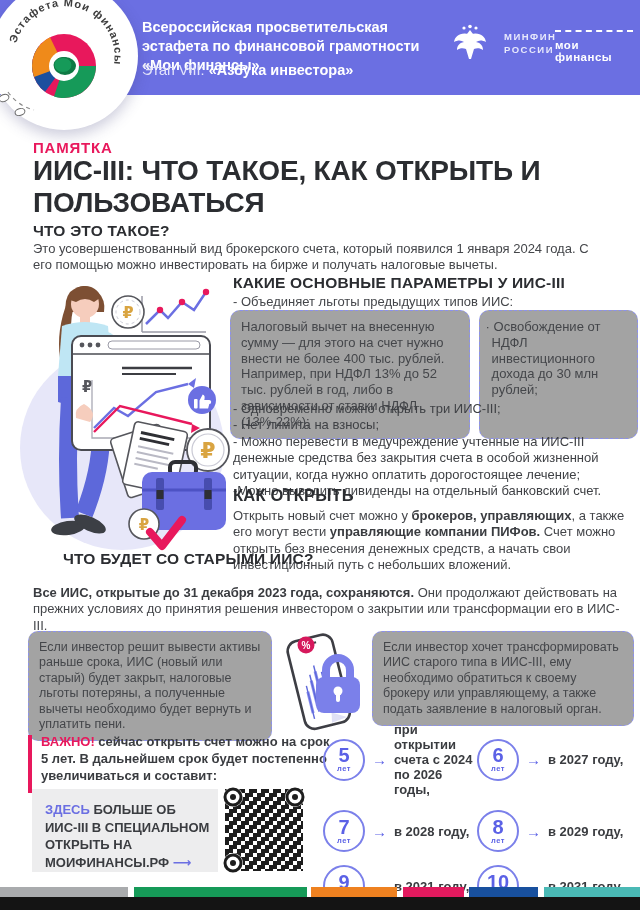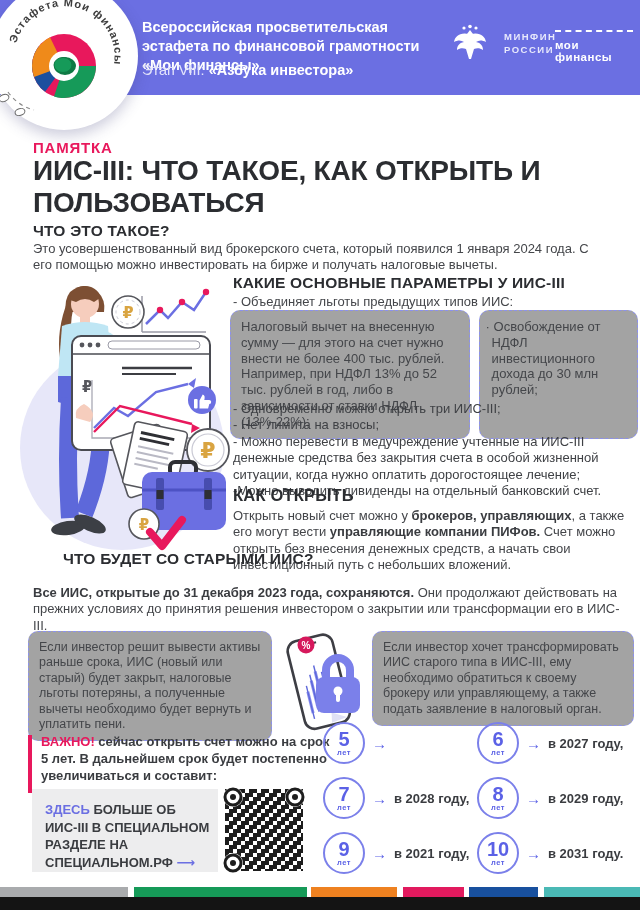--- a/index.html
+++ b/index.html
@@ -267,20 +267,21 @@
   <div class="abs imp-bar"></div>
   <div class="abs imp-t"><b>ВАЖНО!</b><span> сейчас открыть счет можно на срок 5 лет. В дальнейшем срок будет постепенно увеличиваться и составит:</span></div>
 
   <div class="abs terms">
     <div class="term">
         <span class="tcirc">
           <span class="tnum">5</span>
           <span class="tunit">лет</span>
         </span>
         <span class="tarr">→</span>
+        <span class="ttext w3">при открытии счета с 2024 по 2026 годы,</span>
       </div>
     <div class="term">
         <span class="tcirc">
           <span class="tnum">6</span>
           <span class="tunit">лет</span>
         </span>
         <span class="tarr">→</span>
         <span class="ttext">в 2027 году,</span>
       </div>
     <div class="term">
@@ -311,21 +312,21 @@
         <span class="tcirc">
           <span class="tnum">10</span>
           <span class="tunit">лет</span>
         </span>
         <span class="tarr">→</span>
         <span class="ttext">в 2031 году.</span>
       </div>
   </div>
 
   <div class="abs qr-box"></div>
-  <div class="abs qr-t"><span class="here">ЗДЕСЬ</span><span> БОЛЬШЕ ОБ ИИС-III В СПЕЦИАЛЬНОМ РАЗДЕЛЕ НА СПЕЦИАЛЬНОМ.РФ </span><span class="arr">⟶</span></div>
+  <div class="abs qr-t"><span class="here">ЗДЕСЬ</span><span> БОЛЬШЕ ОБ ИИС-III В СПЕЦИАЛЬНОМ ОТКРЫТЬ НА МОИФИНАНСЫ.РФ </span><span class="arr">⟶</span></div>
   <svg class="abs qr-svg" width="86" height="90" viewBox="0 0 86 90">
     <defs>
       <pattern id="qrp" width="12" height="12" patternUnits="userSpaceOnUse">
         <rect x="0" y="0" width="4" height="4" fill="#1d1d1d"></rect>
         <rect x="8" y="0" width="4" height="8" fill="#1d1d1d"></rect>
         <rect x="4" y="4" width="4" height="4" fill="#1d1d1d"></rect>
         <rect x="0" y="8" width="8" height="4" fill="#1d1d1d"></rect>
       </pattern>
     </defs>
     <rect x="0" y="0" width="86" height="90" fill="#fff"></rect>

